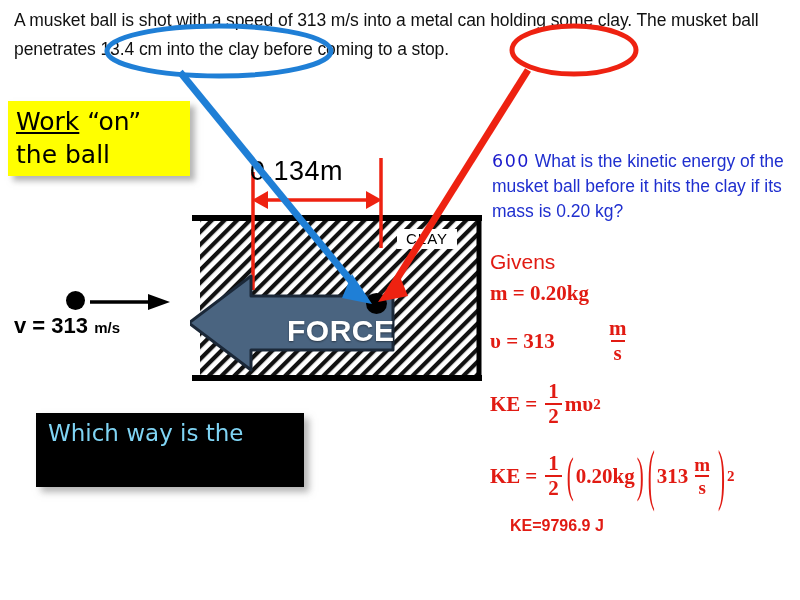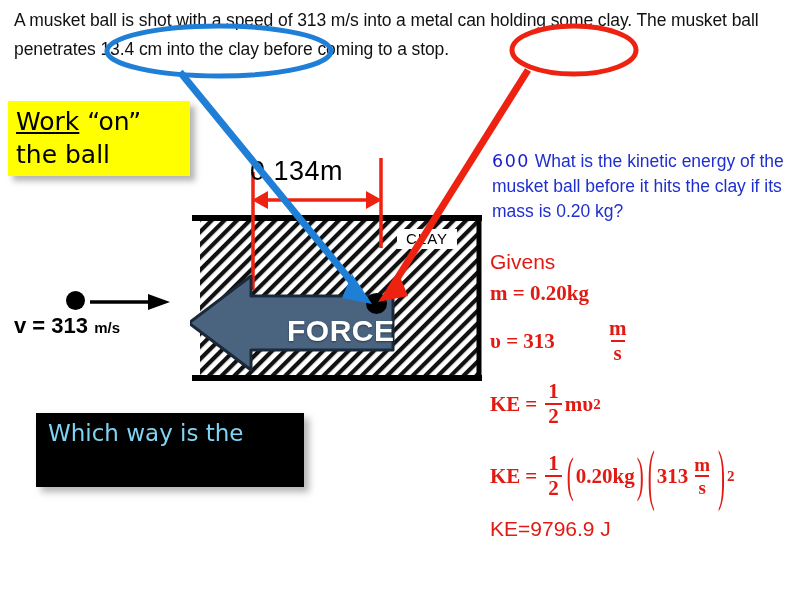--- a/index.html
+++ b/index.html
@@ -201,21 +201,21 @@
   .paren {
     font-size: 21px;
     display: inline-block;
     transform: scaleY(2.3);
     transform-origin: center;
     margin: 0 2px;
     font-weight: normal;
   }
   .paren.tall { transform: scaleY(3.2); }
   .eqsign { margin: 0 5px; }
-  #row-ke-result { font-size: 21px; font-weight: normal; }
+  #row-ke-result { font-size: 16px; font-weight: bold; margin-left: 20px; }
 
   
   #annotation-layer {
     position: absolute;
     left: 0; top: 0;
     width: 800px; height: 600px;
     pointer-events: none;
   }
 </style>
 </head>

